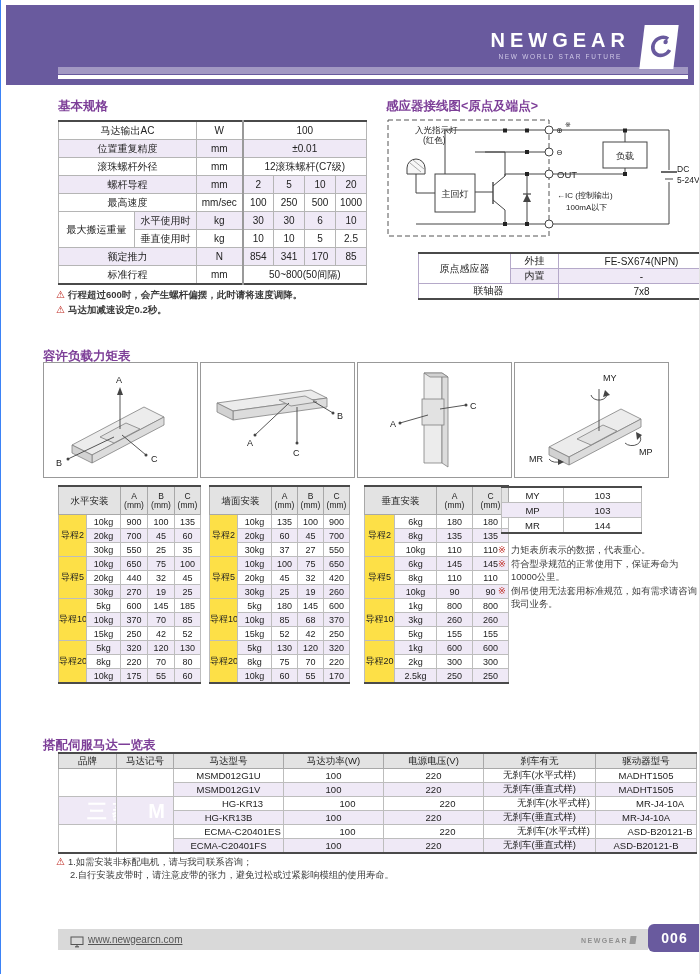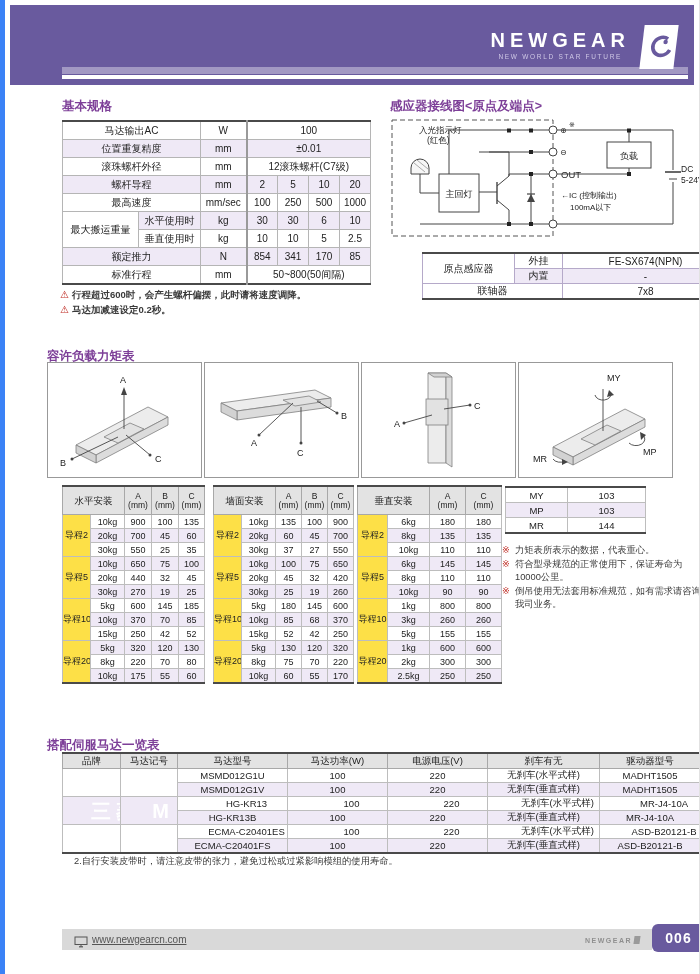--- a/index.html
+++ b/index.html
@@ -1,18 +1,18 @@
 <!DOCTYPE html>
 <html><head>
 <meta charset="utf-8">
 <style>
   html,body{margin:0;padding:0;background:#fff;}
   .page{position:relative;width:700px;height:974px;background:#fff;overflow:hidden;
         font-family:"Liberation Sans","DejaVu Sans",sans-serif;color:#222;
-        box-sizing:border-box;border-left:5px solid #3b82f6;border-right:1px solid #e2e2e2;}
+        box-sizing:border-box;border-left:1px solid #3b82f6;border-right:1px solid #e2e2e2;}
   
   .banner{position:absolute;left:5px;top:5px;right:5px;height:80px;background:#695A9E;}
   .brand-wrap{position:absolute;right:64px;top:25px;text-align:center;}
   .brand{color:#fff;font-size:20px;font-weight:bold;letter-spacing:5px;line-height:20px;}
   .tagline{color:#CFC8E6;font-size:6.5px;letter-spacing:1.7px;margin-top:3px;}
   .logo-badge{position:absolute;right:18px;top:20px;width:34px;height:44px;background:#fff;transform:skewX(-7deg);}
   .stripe1{position:absolute;left:52px;right:6px;bottom:11px;height:7px;background:rgba(255,255,255,.38);}
   .stripe2{position:absolute;left:52px;right:6px;bottom:6px;height:4px;background:#fff;}
   
   .sec-title{position:absolute;font-size:12.5px;font-weight:bold;color:#7D3F98;white-space:nowrap;}
@@ -545,21 +545,21 @@
           </tr>
           <tr class="alt">
             <td class="kg">10kg</td>
             <td class="val">60</td>
             <td class="val">55</td>
             <td class="val">170</td>
           </tr>
         </tbody>
       </table>
     </div>
-  <div class="mount-wrap" style="left:352px;width:144px;">
+  <div class="mount-wrap" style="left:363px;width:144px;">
       <table class="mtab">
         <colgroup>
           <col style="width:30px">
           <col style="width:42px">
           <col style="width:36px">
           <col style="width:36px">
         </colgroup>
         <thead>
           <tr>
             <th class="mname" colspan="2">垂直安装</th>
@@ -738,20 +738,21 @@
             <td class="val">ECMA-C20401FS</td>
             <td class="val">100</td>
             <td class="val">220</td>
             <td class="val">无刹车(垂直式样)</td>
             <td class="val">ASD-B20121-B</td>
           </tr>
         </tbody>
       </table>
     </div>
   <div class="servo-notes">
+    <div><span class="warn">⚠</span><span>1.如需安装非标配电机，请与我司联系咨询；</span></div>
     <div class="ind"><span>2.自行安装皮带时，请注意皮带的张力，避免过松或过紧影响模组的使用寿命。</span></div>
   </div>
 
   <div class="footer-bar">
     <span class="monitor">
       <svg width="14" height="12" viewBox="0 0 14 12">
         <rect x="1" y="1" width="12" height="7.5" fill="none" stroke="#555" stroke-width="1"></rect>
         <line x1="5" y1="10.8" x2="9" y2="10.8" stroke="#555" stroke-width="1.2"></line>
         <line x1="7" y1="8.5" x2="7" y2="10.8" stroke="#555" stroke-width="1"></line>
       </svg>

